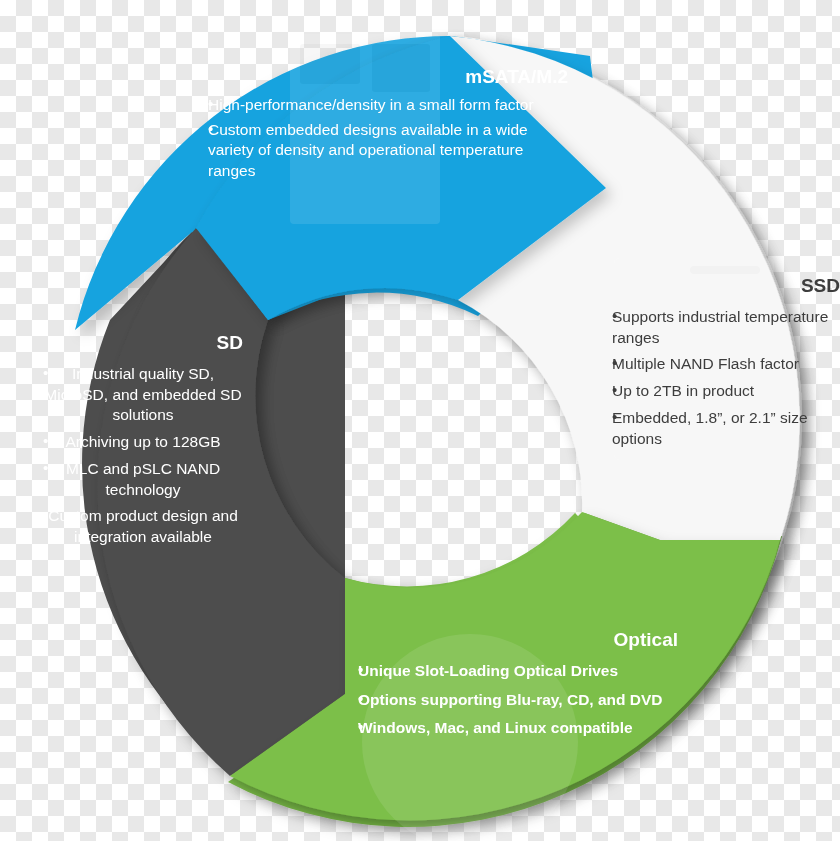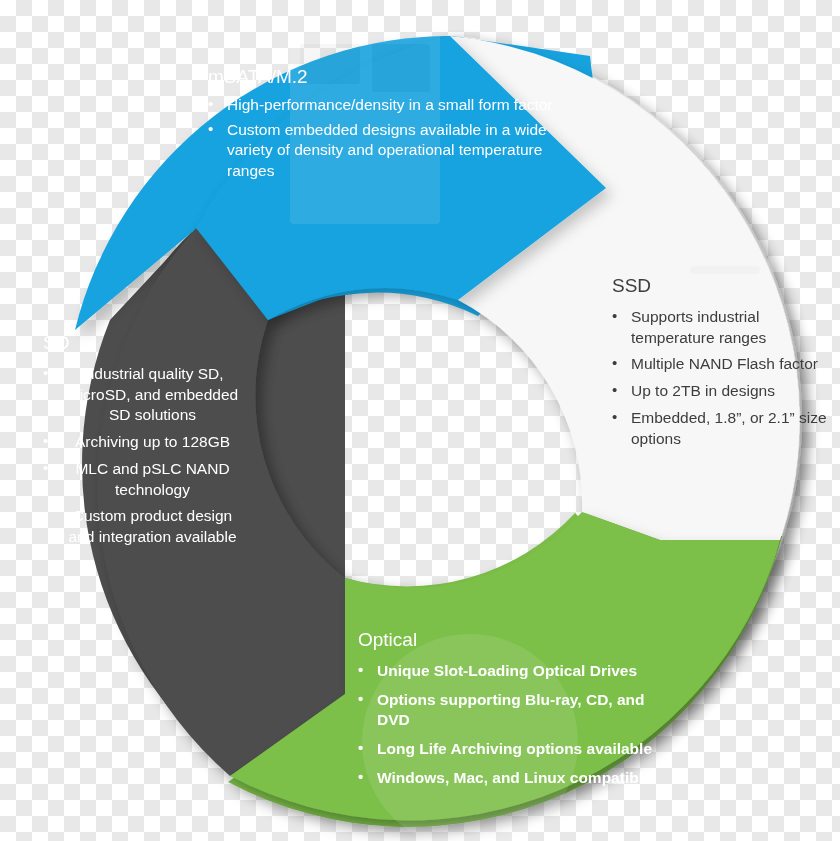--- a/index.html
+++ b/index.html
@@ -33,34 +33,35 @@
     width: 840px;
     height: 841px;
   }
 
   .seg-text {
     position: absolute;
     color: #ffffff;
   }
   .seg-title {
     font-size: 19px;
-    font-weight: normal;
+    font-weight: bold;
     margin: 0 0 6px 0;
     line-height: 1.2;
+    text-align: right;
   }
   .seg-list {
     list-style: none;
     margin: 0;
     padding: 0;
     font-size: 15.5px;
     line-height: 1.34;
   }
   .seg-list li {
     position: relative;
-    padding-left: 19px;
+    padding-left: 0;
     margin-bottom: 4px;
   }
   .seg-list li:before {
     content: "\2022";
     position: absolute;
     left: 0;
     top: -1px;
     font-size: 15px;
   }
 
@@ -238,38 +239,37 @@
       <li>High-performance/density in a small form factor</li>
       <li>Custom embedded designs available in a wide variety of density and operational temperature ranges</li>
     </ul>
   </div>
 
   <div class="seg-text" id="text-ssd">
     <div class="seg-title">SSD</div>
     <ul class="seg-list">
       <li>Supports industrial temperature ranges</li>
       <li>Multiple NAND Flash factor</li>
-      <li>Up to 2TB in designs</li>
+      <li>Up to 2TB in product</li>
       <li>Embedded, 1.8”, or 2.1” size options</li>
     </ul>
   </div>
 
   <div class="seg-text" id="text-sd">
     <div class="seg-title">SD</div>
     <ul class="seg-list">
       <li>Industrial quality SD, MicroSD, and embedded SD solutions</li>
       <li>Archiving up to 128GB</li>
       <li>MLC  and pSLC NAND technology</li>
       <li>Custom product design and integration available</li>
     </ul>
   </div>
 
   <div class="seg-text" id="text-optical">
     <div class="seg-title">Optical</div>
     <ul class="seg-list">
       <li>Unique Slot-Loading Optical Drives</li>
       <li>Options supporting Blu-ray, CD, and DVD</li>
-      <li>Long Life Archiving options available</li>
       <li>Windows, Mac, and Linux compatible</li>
     </ul>
   </div>
 
 </div>
 
 </body></html>

